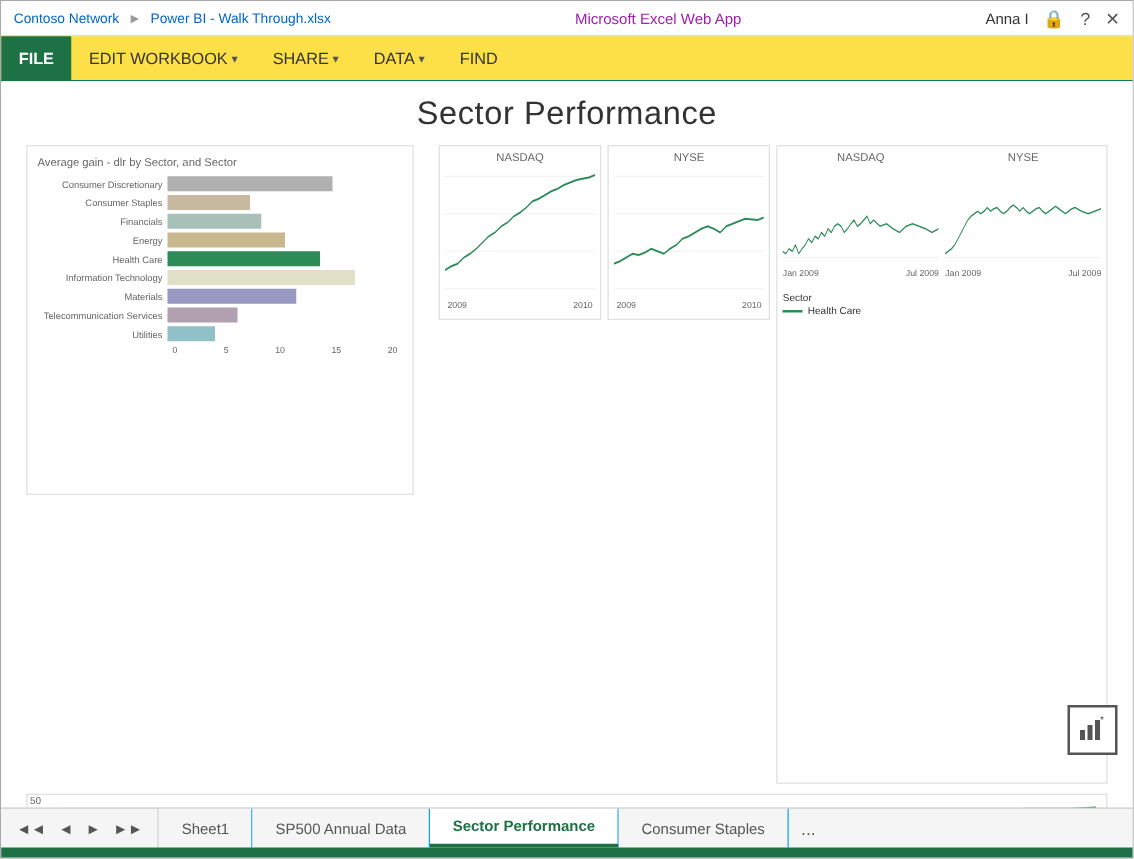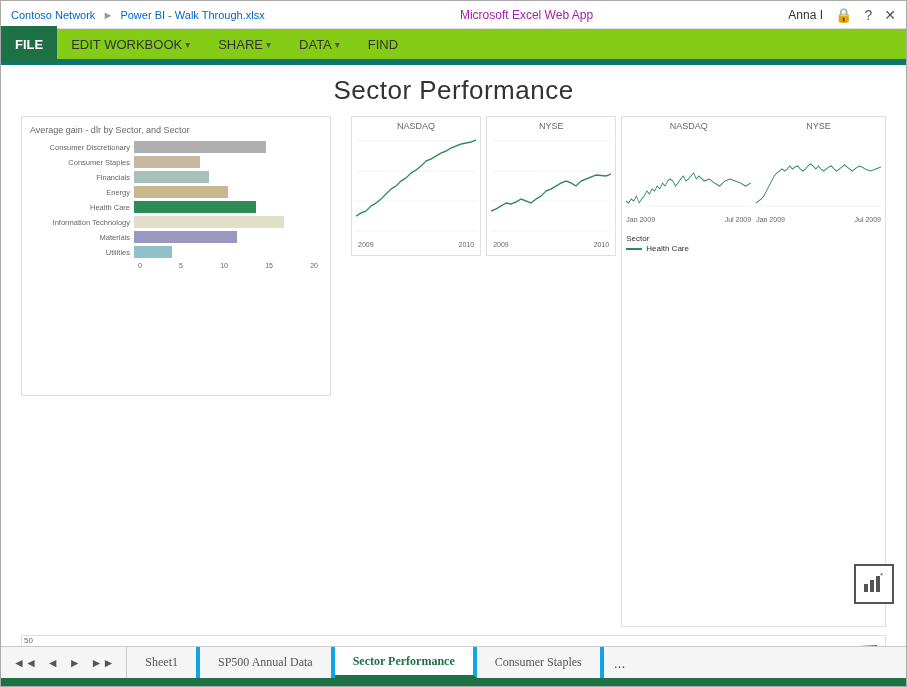--- a/index.html
+++ b/index.html
@@ -11,21 +11,21 @@
     .titlebar { background: #fff; border-bottom: 1px solid #ddd; padding: 0 10px; height: 28px; display: flex; align-items: center; justify-content: space-between; font-size: 12px; color: #333; }
     .titlebar-left { display: flex; align-items: center; gap: 6px; }
     .titlebar-breadcrumb { color: #555; font-size: 11px; }
     .titlebar-breadcrumb span { color: #0066cc; cursor: pointer; }
     .titlebar-breadcrumb .sep { color: #999; margin: 0 4px; }
     .titlebar-center { font-size: 12px; color: #a21caf; }
     .titlebar-right { display: flex; align-items: center; gap: 12px; font-size: 12px; color: #333; }
     .titlebar-icon { cursor: pointer; font-size: 14px; color: #555; }
 
     
-    .ribbon { background: #84cc16; border-bottom: 6px solid #0f766e; display: flex; align-items: center; height: 36px; padding: 0 0; }
+    .ribbon { background: #fde047; border-bottom: 1px solid #0f766e; display: flex; align-items: center; height: 36px; padding: 0 0; }
     .ribbon-file { background: #1e7145; color: #fff; padding: 8px 14px; font-size: 13px; font-weight: bold; cursor: pointer; height: 36px; display: flex; align-items: center; }
     .ribbon-menu { display: flex; align-items: center; height: 100%; }
     .ribbon-item { padding: 8px 14px; font-size: 13px; color: #333; cursor: pointer; height: 100%; display: flex; align-items: center; gap: 3px; }
     .ribbon-item .arrow { font-size: 10px; color: #555; }
 
     
     .content { flex: 1; overflow: hidden; display: flex; flex-direction: column; background: #fff; }
     .spreadsheet-area { flex: 1; position: relative; overflow: hidden; padding: 10px 20px; }
 
     
@@ -57,21 +57,21 @@
     .volume-chart-box { flex: 1; position: relative; }
     .volume-chart-label { font-size: 9px; color: #666; text-align: center; }
 
     
     svg { display: block; }
 
     
     .sheet-tabs { border-top: 1px solid #ccc; height: 32px; display: flex; align-items: stretch; background: #f5f5f5; }
     .tab-nav { display: flex; align-items: center; padding: 0 8px; gap: 2px; border-right: 1px solid #ccc; }
     .tab-nav-btn { background: none; border: none; cursor: pointer; color: #555; font-size: 12px; padding: 2px 4px; }
-    .sheet-tab { padding: 0 18px; display: flex; align-items: center; font-size: 12px; color: #555; border-right: 4px solid #0ea5e9; cursor: pointer; background: #f5f5f5; font-family: Liberation Serif, serif; }
+    .sheet-tab { padding: 0 18px; display: flex; align-items: center; font-size: 12px; color: #555; border-right: 1px solid #0ea5e9; cursor: pointer; background: #f5f5f5; }
     .sheet-tab.active { background: #fff; color: #1e7145; font-weight: bold; border-bottom: 3px solid #1e7145; border-top: none; }
     .tab-more { padding: 0 10px; display: flex; align-items: center; font-size: 14px; color: #555; cursor: pointer; }
 
     
     .status-bar { height: 8px; background: #1e7145; }
 
     
     .chart-icon-btn { position: absolute; bottom: 10px; right: 10px; width: 40px; height: 40px; border: 2px solid #555; display: flex; align-items: center; justify-content: center; cursor: pointer; color: #555; font-size: 18px; background: #fff; }
   </style>
 </head>
@@ -162,20 +162,26 @@
               <div class="bar-row">
                 <div class="bar-label">Information Technology</div>
                 <div class="bar-track">
                   <div class="bar-fill" style="width:80%; background:#e0e0c8;"></div>
                 </div>
               </div>
               <div class="bar-row">
                 <div class="bar-label">Materials</div>
                 <div class="bar-track">
                   <div class="bar-fill" style="width:55%; background:#9898c0;"></div>
+                </div>
+              </div>
+              <div class="bar-row">
+                <div class="bar-label">Telecommunication Services</div>
+                <div class="bar-track">
+                  <div class="bar-fill" style="width:30%; background:#b0a0b0;"></div>
                 </div>
               </div>
               <div class="bar-row">
                 <div class="bar-label">Utilities</div>
                 <div class="bar-track">
                   <div class="bar-fill" style="width:20%; background:#90c0c8;"></div>
                 </div>
               </div>
             </div>
 

